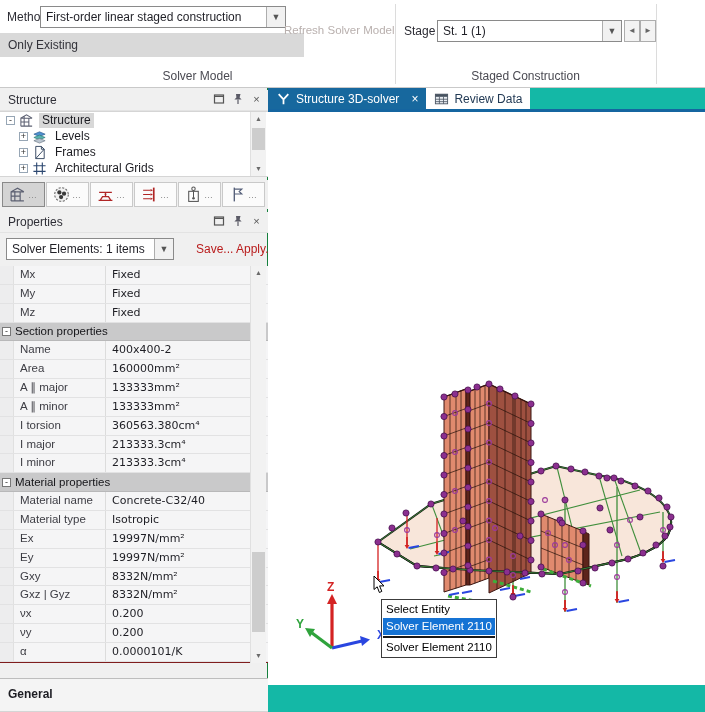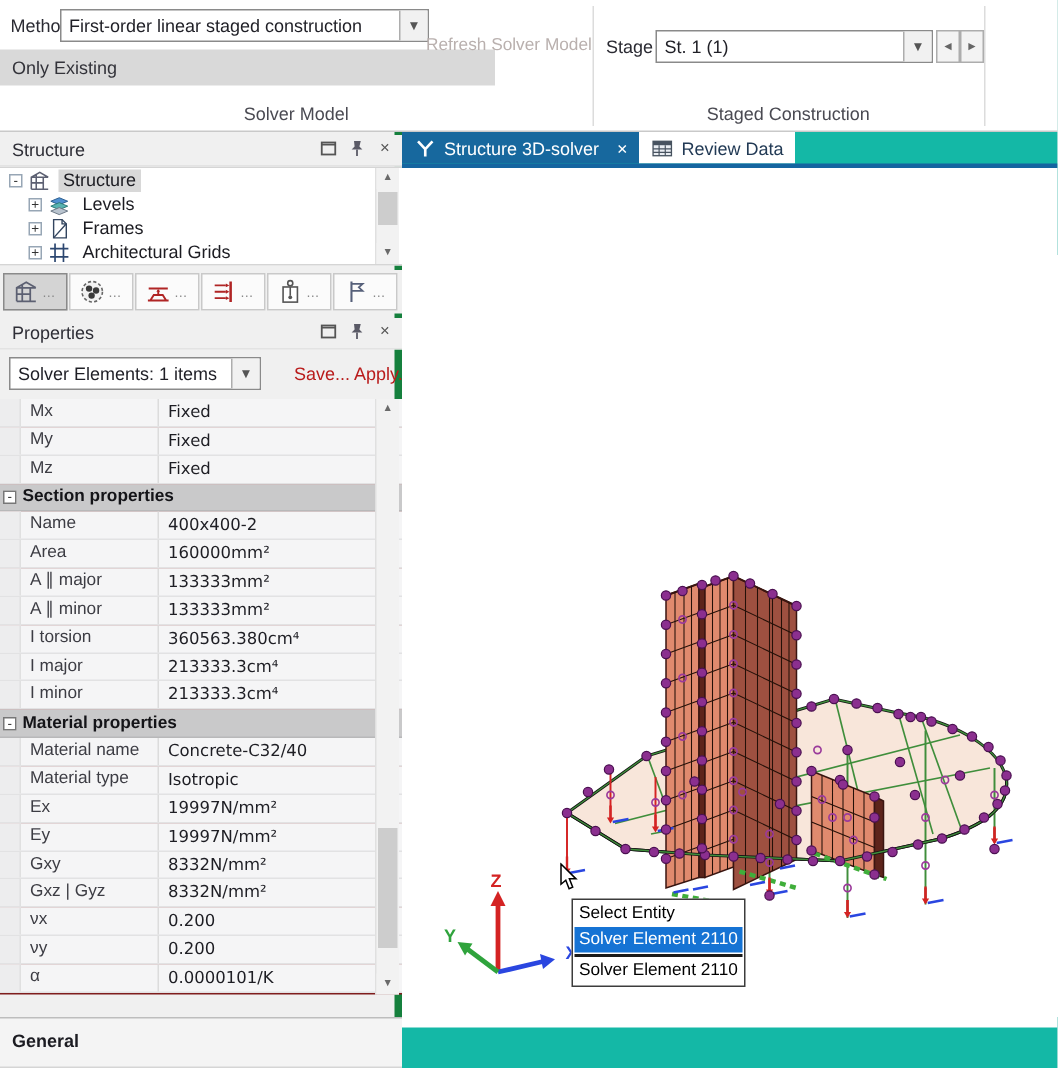--- a/index.html
+++ b/index.html
@@ -16,21 +16,21 @@
   .combo .carr{width:19px;background:#f1f1f1;border-left:1px solid #adadad;color:#555;
     font-size:9px;text-align:center;line-height:20px}
   .stripbtn{background:#d9d9d9;font-size:12px;color:#33333a;line-height:24px;padding-left:8px}
   .disbtn{color:#b9b0ae;font-size:11.5px;text-align:center;white-space:nowrap}
   .vsep{width:1px;background:#dcdcdc}
   .gcap{font-size:12px;color:#4a4a52;text-align:center}
   .navbtn{width:16px;height:22px;background:#f3f3f3;border:1px solid #adadad;color:#666;
     font-size:8px;text-align:center;line-height:20px}
 
   
-  #leftpanel{left:0;top:88px;width:268px;height:624px;background:#f0f0f0;border-right:5px solid #15803d}
+  #leftpanel{left:0;top:88px;width:268px;height:624px;background:#f0f0f0;border-right:1px solid #15803d}
   .panehdr{left:0;width:268px;height:21px;background:#f0f0f0;display:flex;align-items:center;border-bottom:1px solid #e3e3e3}
   .panehdr .ttl{font-size:12px;color:#2e2e36;padding-left:8px;flex:1}
   .phbtn{width:15px;height:14px;margin-right:4px;color:#555;font-size:11px;line-height:13px;text-align:center}
   .treebox{left:0;top:23px;width:268px;height:66px;background:#fff;border-top:1px solid #d5d5d5;border-bottom:1px solid #d5d5d5;overflow:hidden}
   .titem{height:16px;display:flex;align-items:center;font-size:12px;color:#1c1c22}
   .titem .exp{width:9px;height:9px;border:1px solid #97a6b5;background:#fff;font-size:9px;line-height:7px;
     text-align:center;color:#333;margin-right:4px;flex:none}
   .titem svg{width:15px;height:15px;margin-right:5px;flex:none}
   .titem .lbl{padding:0 3px;line-height:15px}
   .titem.sel .lbl{background:#d8d8d8}
@@ -51,21 +51,21 @@
   #grid{left:0;top:178px;width:268px;height:397px;background:#7f1d1d;overflow:hidden}
   .prow{display:flex;height:18.85px;background:#f5f5f6;border-bottom:1px solid #e2e2e3}
   .prow .gut{width:14px;background:#ededee;border-right:1px solid #e0e0e0;flex:none}
   .prow .pl{width:92px;padding-left:6px;font-size:11.5px;color:#3d3d44;line-height:17.5px;
     border-right:1px solid #dcdcdc;flex:none;white-space:nowrap;overflow:hidden}
   .prow .pv{flex:1;padding-left:6px;font-size:11px;font-family:"DejaVu Sans",sans-serif;
     color:#1e1e24;line-height:17.5px;white-space:nowrap;overflow:hidden}
   .pgroup{display:flex;align-items:center;height:18.85px;background:#c9c9ca;border-bottom:1px solid #b8b8b9}
   .pgroup .mb{width:9px;height:9px;border:1px solid #777;background:#fff;font-size:9px;line-height:7px;
     text-align:center;color:#333;margin:0 4px 0 2px;flex:none}
-  .pgroup .gl{font-size:11.5px;font-weight:bold;color:#141418}
+  .pgroup .gl{font-size:11.5px;font-weight:normal;color:#141418}
   #generalbar{left:0;top:590px;width:268px;height:34px;background:#f4f4f4;border-top:1px solid #bdbdbd;
     border-bottom:1px solid #d5d5d5}
   #generalbar .gt{font-size:12px;font-weight:bold;color:#1c1c22;padding:8px 0 0 8px}
 
   
   #rightarea{left:268px;top:88px;width:437px;height:624px;background:#14b8a6}
   #tabbar{left:0;top:0;width:437px;height:21px;display:flex}
   .tab{display:flex;align-items:center;height:21px;padding:0 8px;font-size:12px}
   .tab.active{background:#17689e;color:#fff}
   .tab.inactive{background:#fff;color:#223a55}
@@ -149,21 +149,21 @@
 </svg>
 
 <div id="app">
 
   <div id="ribbon" class="abs">
     <div class="abs rlabel" style="left:7px;top:6px">Method</div>
     <div class="abs combo" style="left:40px;top:6px;width:246px;height:22px">
       <div class="ctext">First-order linear staged construction</div>
       <div class="carr">▼</div>
     </div>
-    <div class="abs stripbtn" style="left:0;top:33px;width:330px;height:24px">Only Existing</div>
+    <div class="abs stripbtn" style="left:0;top:33px;width:304px;height:24px">Only Existing</div>
     <div class="abs disbtn" style="left:284px;top:24px;width:110px">Refresh Solver Model</div>
     <div class="abs vsep" style="left:395px;top:4px;height:80px"></div>
     <div class="abs vsep" style="left:656px;top:4px;height:80px"></div>
     <div class="abs rlabel" style="left:404px;top:20px">Stage</div>
     <div class="abs combo" style="left:437px;top:20px;width:185px;height:22px">
       <div class="ctext">St. 1 (1)</div>
       <div class="carr">▼</div>
     </div>
     <div class="abs navbtn" style="left:624px;top:20px">◄</div>
     <div class="abs navbtn" style="left:640px;top:20px">►</div>

